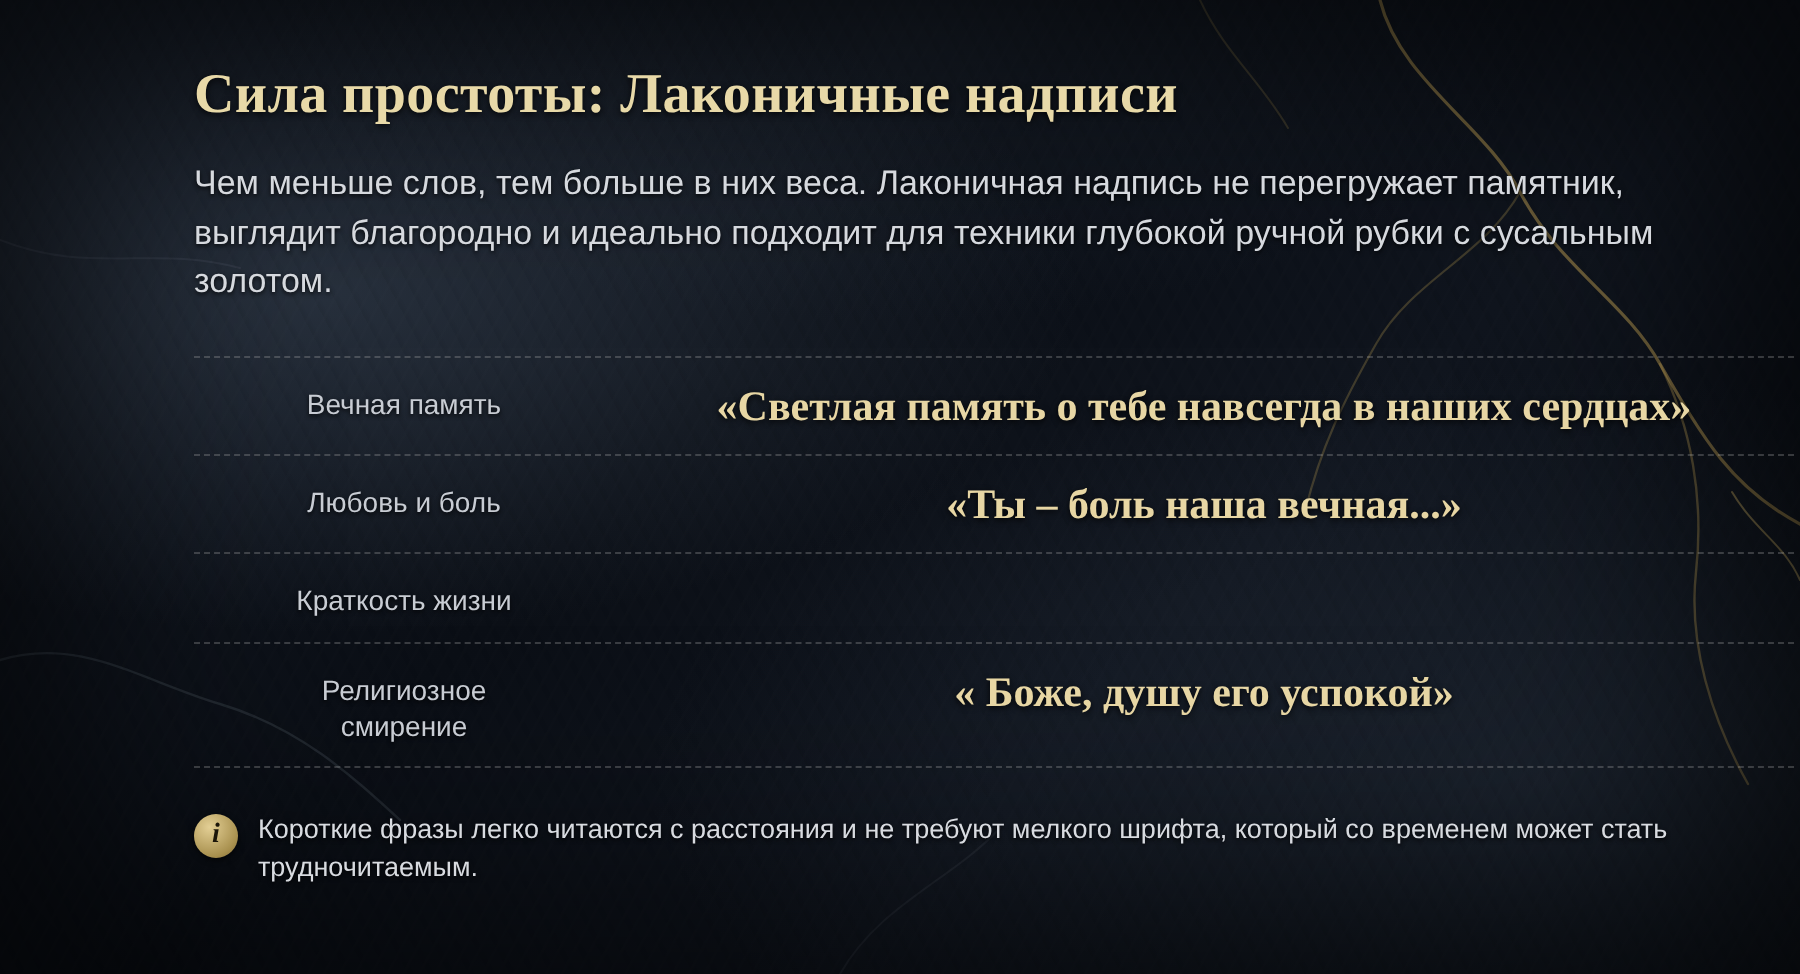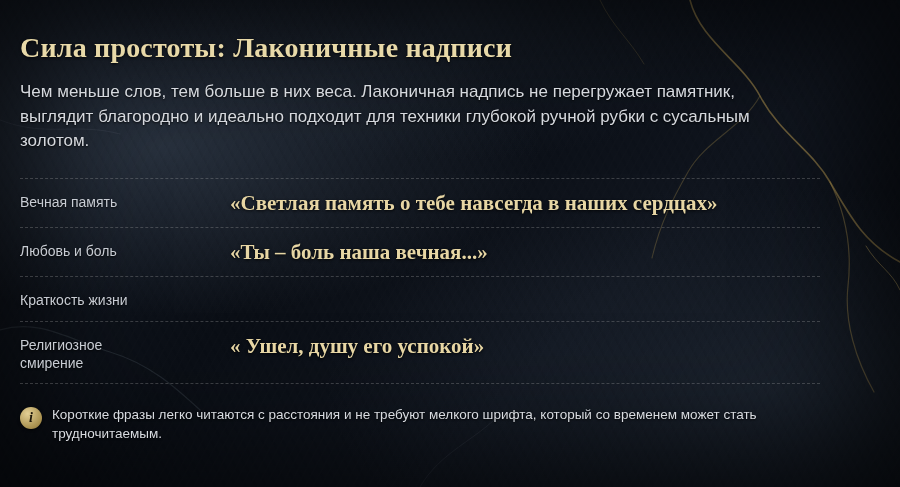--- a/index.html
+++ b/index.html
@@ -47,22 +47,23 @@
   .vignette {
     position: absolute;
     inset: 0;
     pointer-events: none;
     box-shadow: inset 0 0 120px 30px rgba(0,0,0,0.65);
   }
 
   .content {
     position: relative;
     z-index: 5;
-    padding: 32px 48px 0 20px;
+    padding: 32px 48px 0 64px;
     box-sizing: border-box;
+    margin-left: 33px;
   }
 
   .title {
     font-family: "Liberation Serif", serif;
     font-size: 28px;
     color: #e8d9a8;
     letter-spacing: 0.2px;
     margin: 0 0 16px 0;
     text-shadow: 0 1px 3px rgba(0,0,0,0.8);
   }
@@ -80,20 +81,21 @@
   .table {
     width: 800px;
     border-collapse: collapse;
   }
 
   .row {
     display: flex;
     align-items: flex-start;
     padding: 11px 0 11px 0;
     border-bottom: 1px dashed rgba(180,180,180,0.28);
+    text-align: center;
   }
   .row:first-child {
     border-top: 1px dashed rgba(180,180,180,0.28);
   }
 
   .cat {
     flex: 0 0 210px;
     font-family: "Liberation Sans", sans-serif;
     font-size: 14px;
     line-height: 1.3;
@@ -187,21 +189,21 @@
         <div class="quote">«Ты – боль наша вечная...»</div>
       </div>
 
       <div class="row">
         <div class="cat">Краткость жизни</div>
       </div>
 
       <div class="row">
         <div class="cat">Религиозное
 смирение</div>
-        <div class="quote">« Ушел, душу его успокой»</div>
+        <div class="quote">« Боже, душу его успокой»</div>
       </div>
 
 
     </div>
 
     <div class="note">
       <div class="note-icon">i</div>
       <div class="note-text">Короткие фразы легко читаются с расстояния и не требуют мелкого шрифта, который со временем может стать трудночитаемым.</div>
     </div>
 

